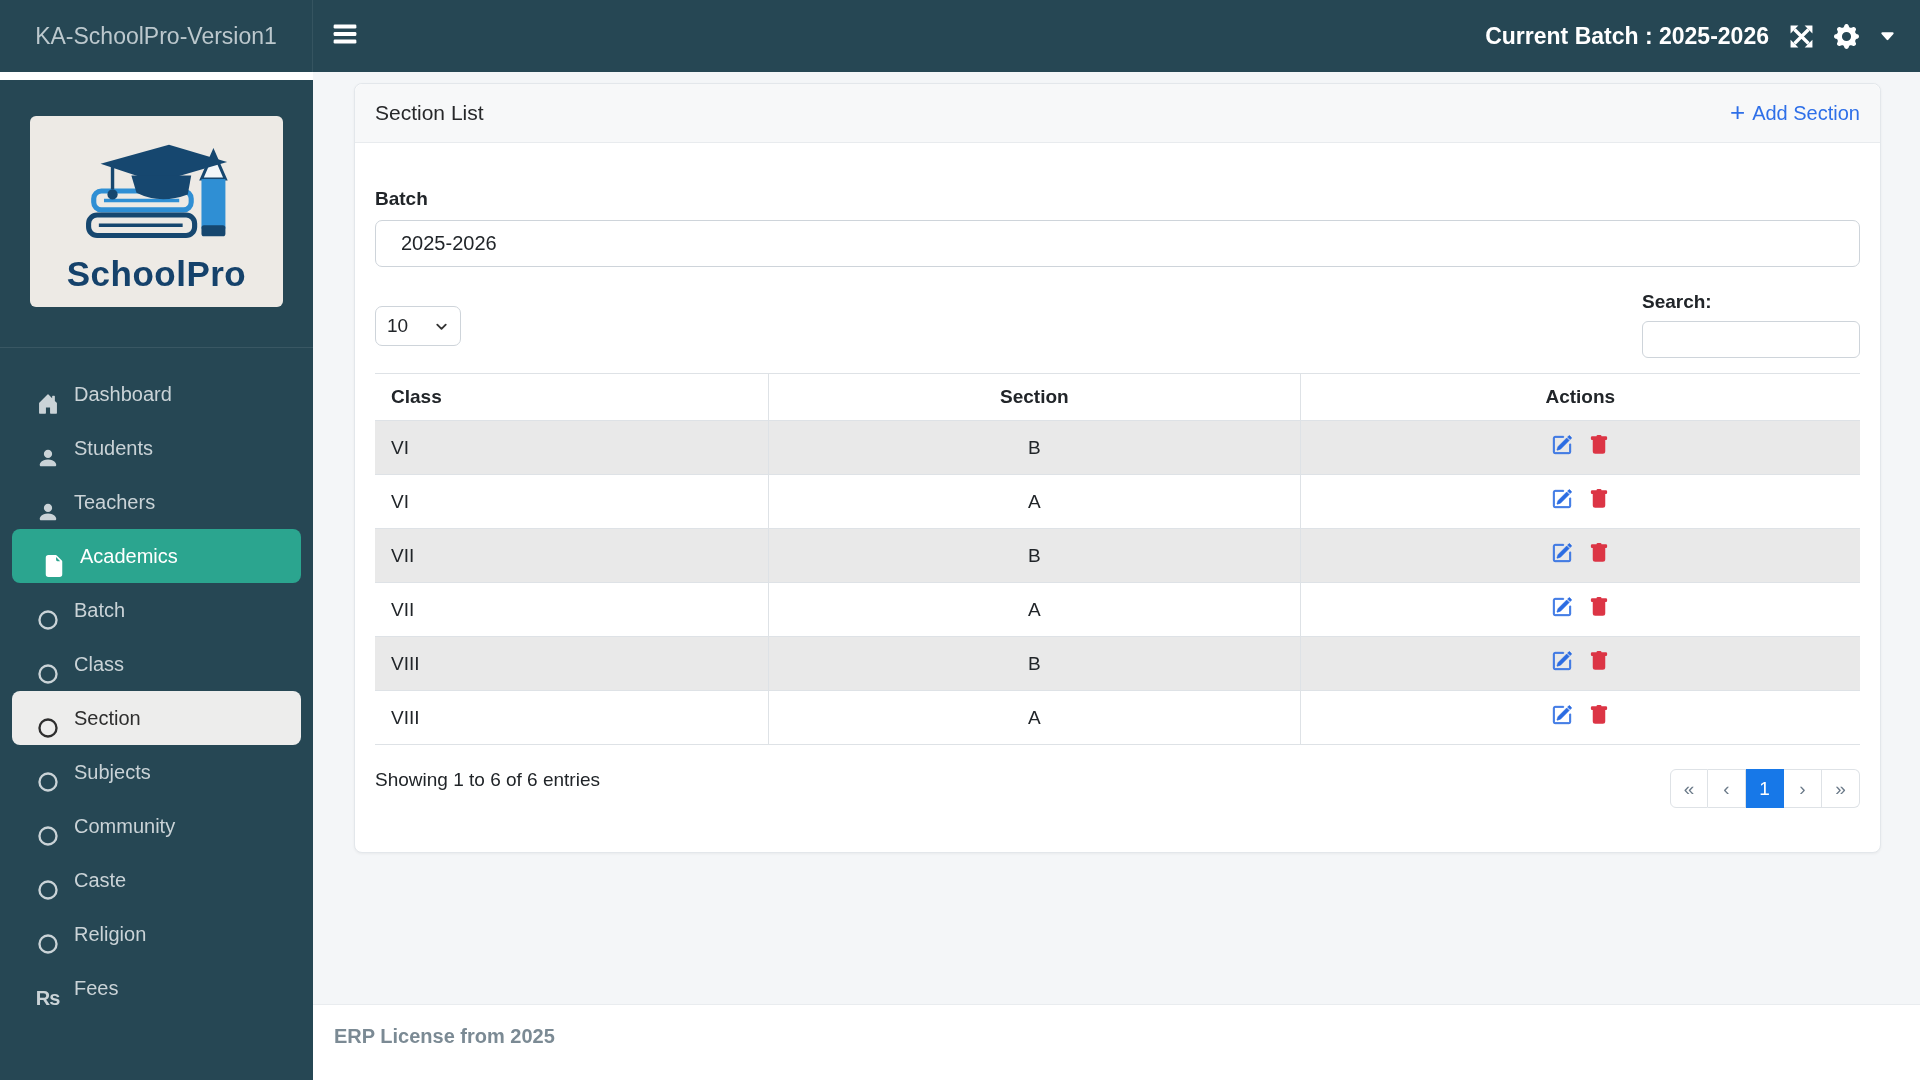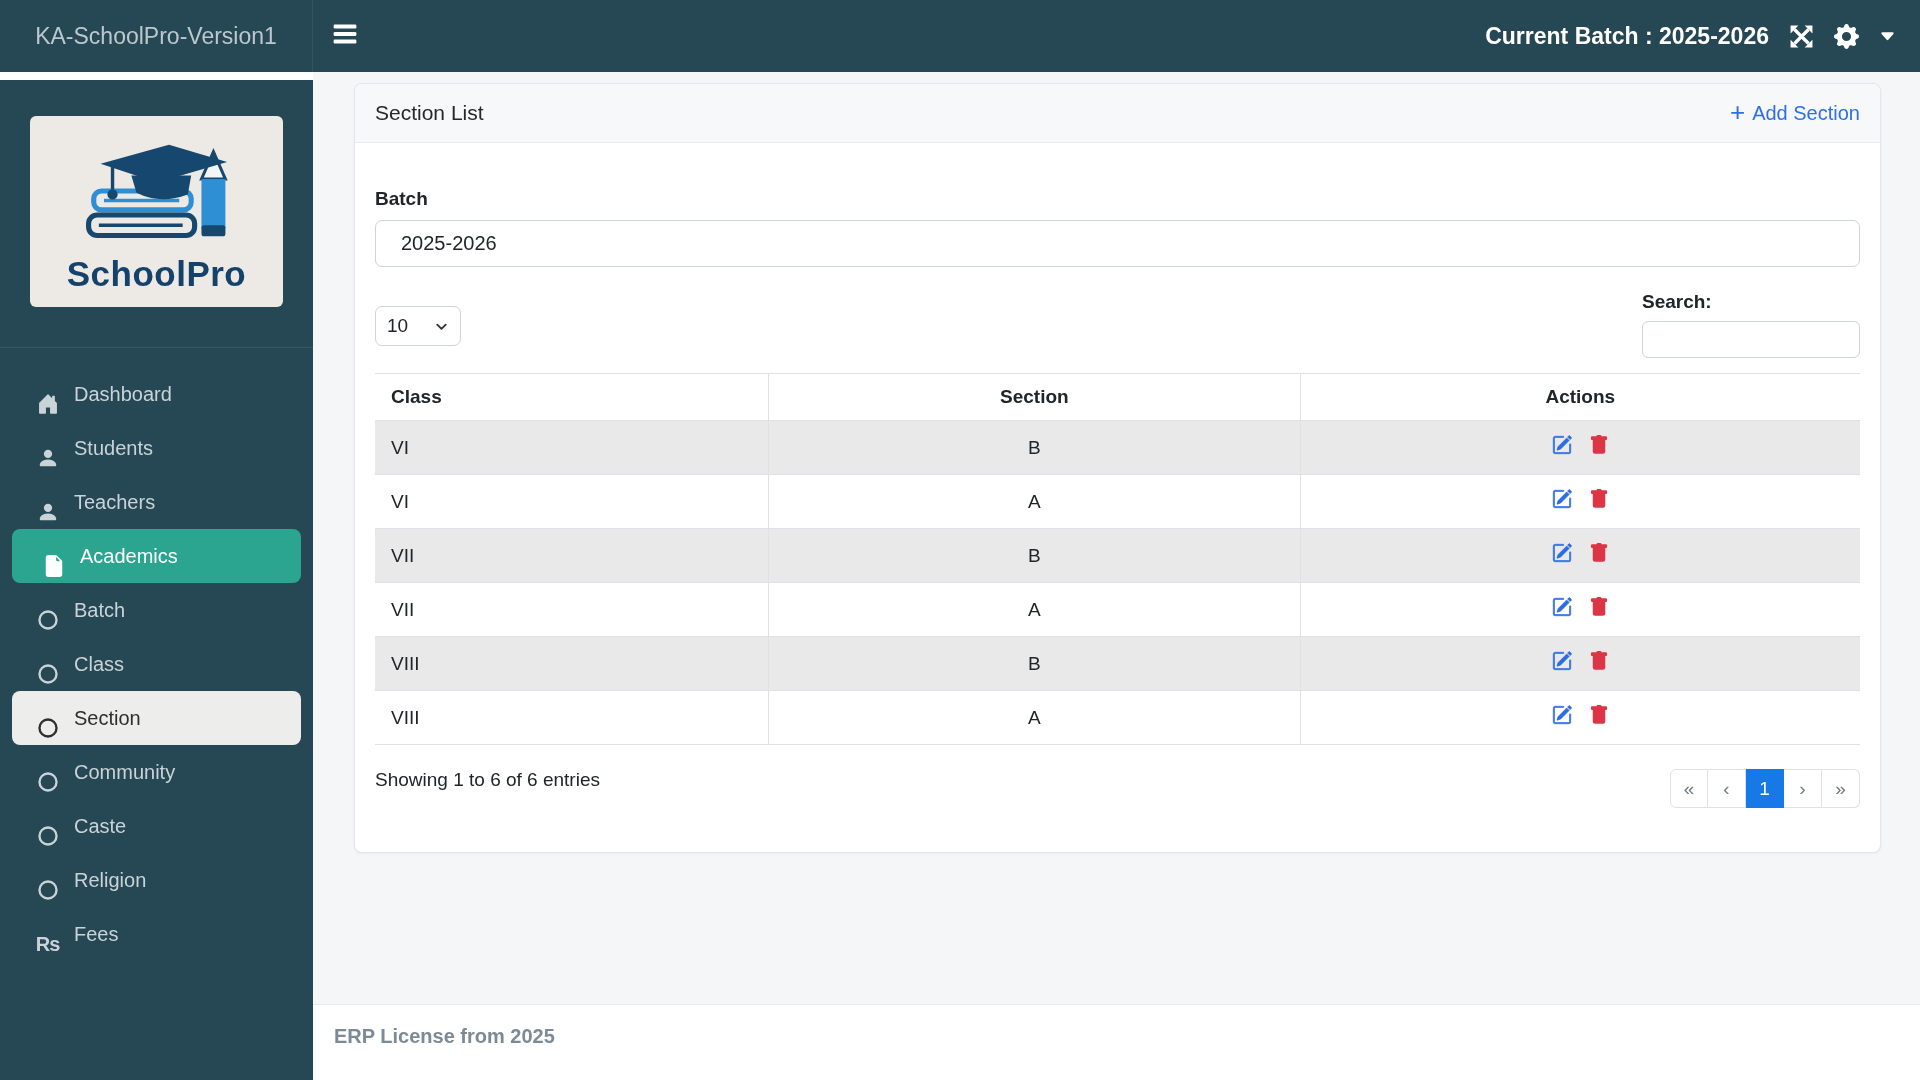--- a/index.html
+++ b/index.html
@@ -195,20 +195,28 @@
           </svg>
         </span>
         <span class="nav-label">Section</span>
       </div>
       <div class="nav-item">
         <span class="nav-icon">
           <svg viewBox="0 0 16 16" fill="none" stroke="currentColor" stroke-width="1.7">
             <circle cx="8" cy="8" r="6.2"></circle>
           </svg>
         </span>
+        <span class="nav-label">Subjects</span>
+      </div>
+      <div class="nav-item">
+        <span class="nav-icon">
+          <svg viewBox="0 0 16 16" fill="none" stroke="currentColor" stroke-width="1.7">
+            <circle cx="8" cy="8" r="6.2"></circle>
+          </svg>
+        </span>
         <span class="nav-label">Community</span>
       </div>
       <div class="nav-item">
         <span class="nav-icon">
           <svg viewBox="0 0 16 16" fill="none" stroke="currentColor" stroke-width="1.7">
             <circle cx="8" cy="8" r="6.2"></circle>
           </svg>
         </span>
         <span class="nav-label">Caste</span>
       </div>

